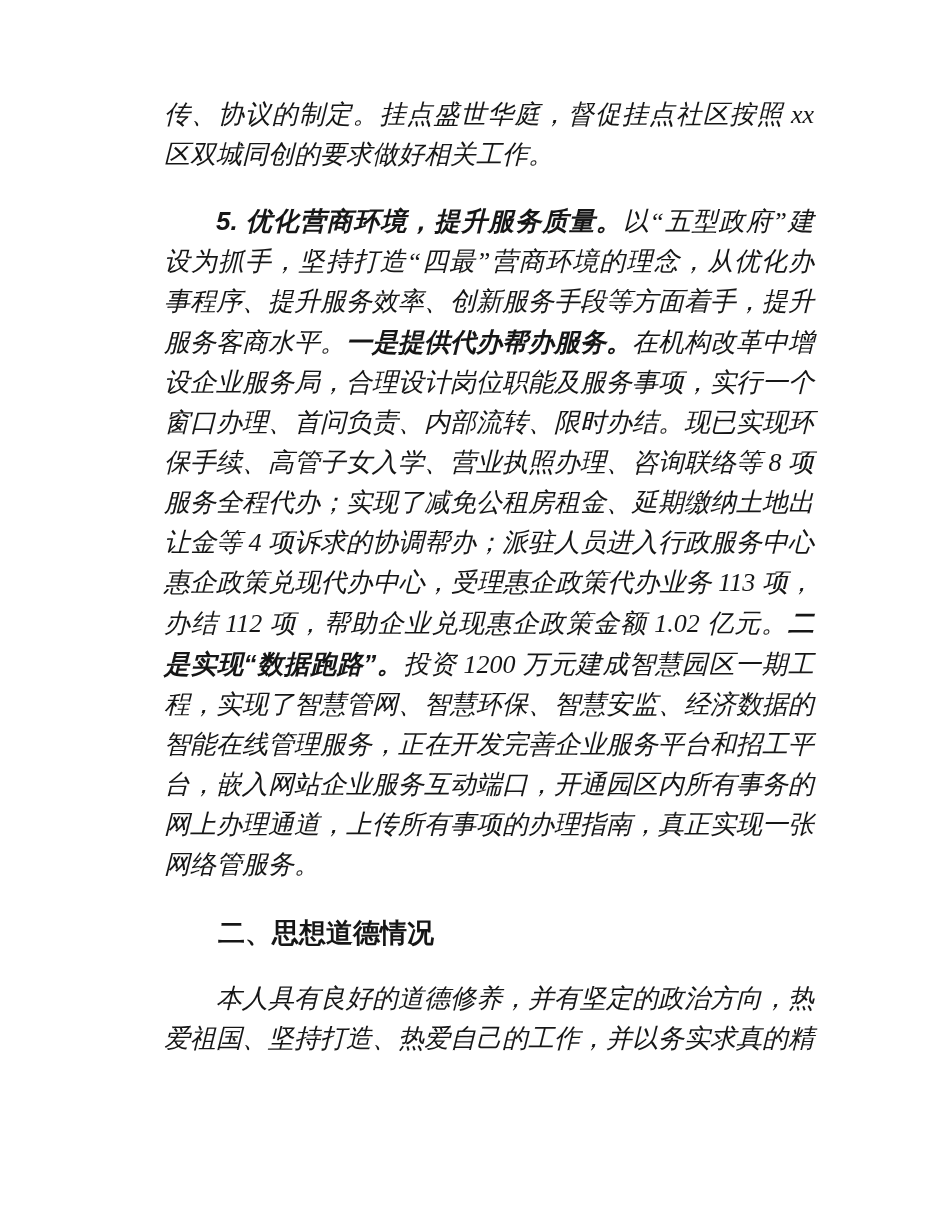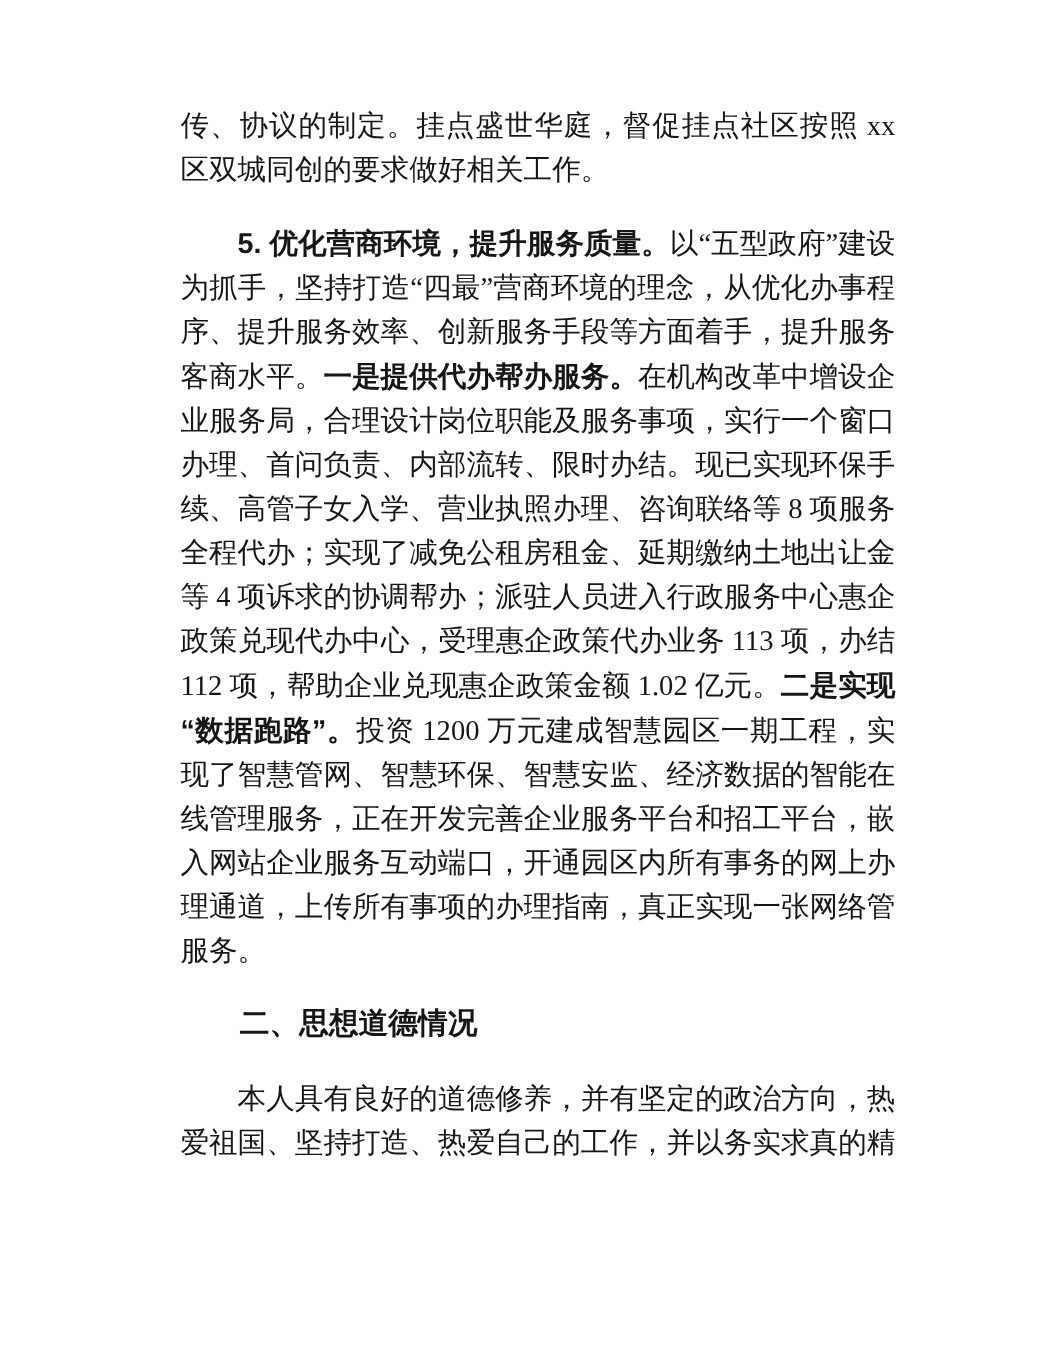--- a/index.html
+++ b/index.html
@@ -17,30 +17,31 @@
     padding: 95px 136px 0 164px;
     font-family: "Liberation Serif", serif;
     font-size: 26px;
     line-height: 40px;
     text-align: justify;
     overflow: hidden;
   }
   .para {
     margin: 0 0 26px 0;
     text-indent: 2em;
+    font-style: italic;
   }
   .para.no-indent {
     text-indent: 0;
   }
   .hei {
     font-family: "Liberation Sans", sans-serif;
     font-weight: 700;
   }
   .heading {
-    font-family: Liberation Mono, monospace;
+    font-family: Liberation Serif, serif;
     font-weight: 700;
     font-size: 27px;
     line-height: 40px;
     margin: 28px 0 26px 0;
     text-indent: 2em;
     text-align: left;
   }
 </style>
 </head>
 <body>

